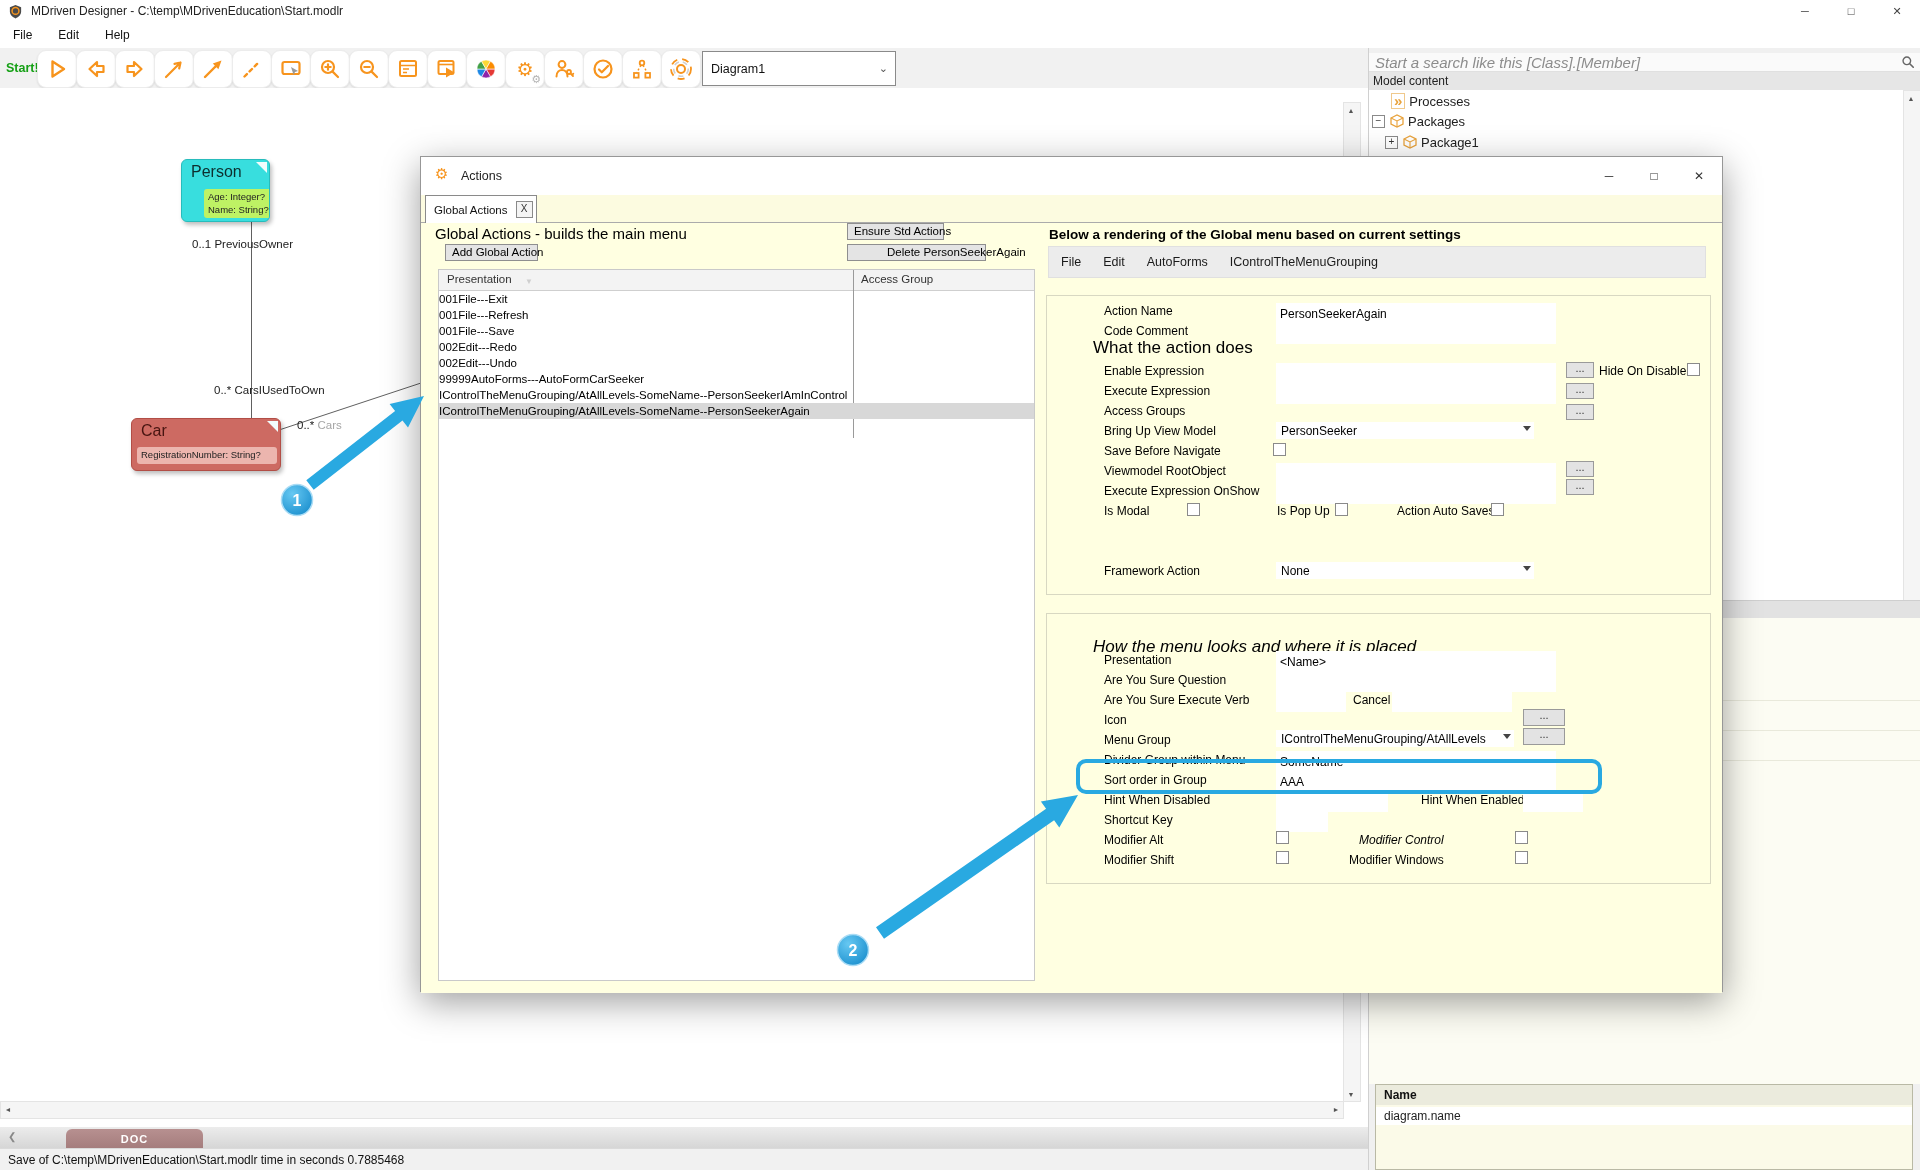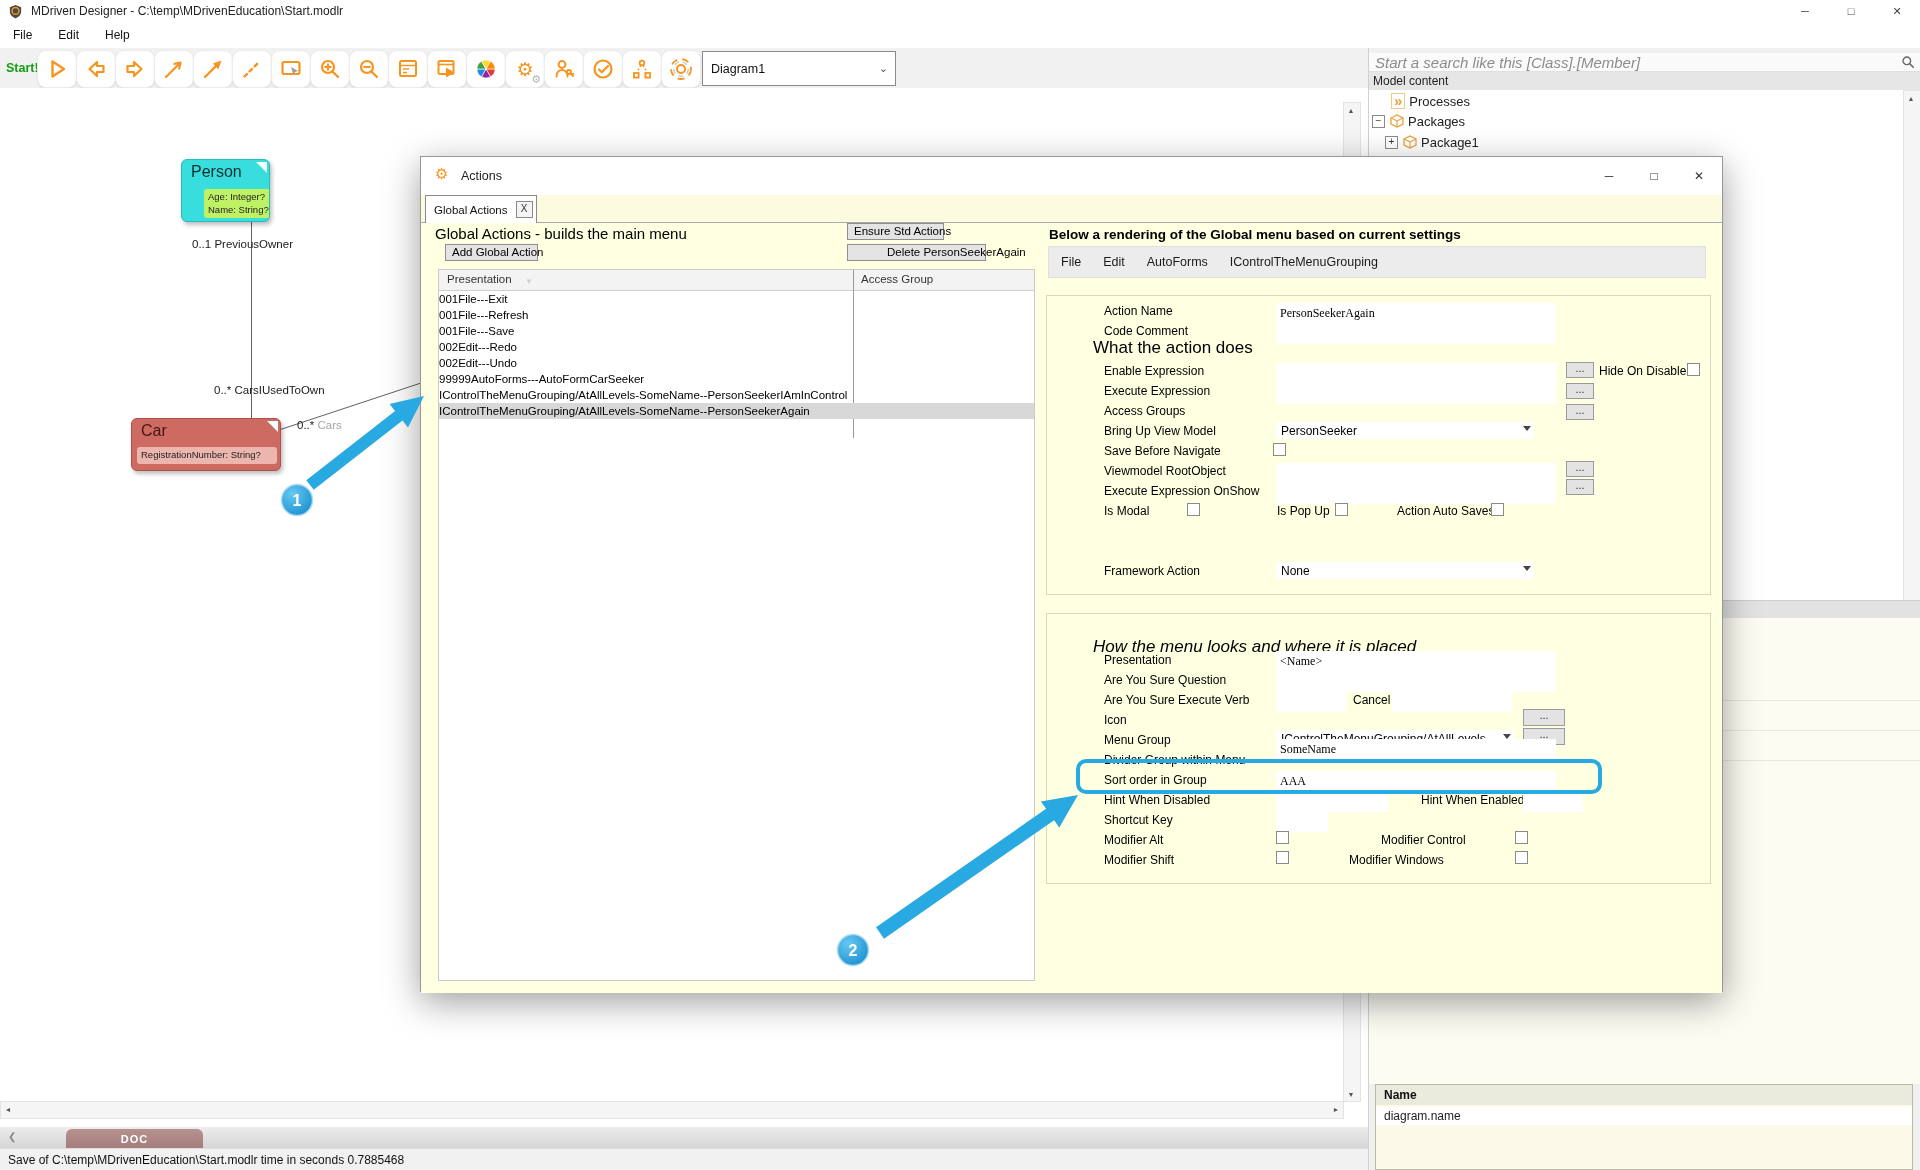--- a/index.html
+++ b/index.html
@@ -78,21 +78,21 @@
   .sortglyph{color:#cfcfcf;font-size:8px;}
   .coldiv{position:absolute;left:414px;top:0;width:1px;height:168px;background:#9a9a9a;}
   .lrow{height:16px;line-height:16px;font-size:11.5px;color:#000;padding-left:0;white-space:nowrap;overflow:hidden;}
   .lrow.sel{background:#d8d8d8;}
   .dhead2{position:absolute;font-size:13.5px;font-weight:600;color:#000;white-space:nowrap;}
   .menustrip{position:absolute;background:#ececec;border:1px solid #e0e0e0;display:flex;align-items:center;box-sizing:border-box;}
   .mitem{font-size:12.5px;color:#1a1a1a;margin-left:22px;white-space:nowrap;}
   .groupbox{position:absolute;border:1px solid #d8d8c2;box-sizing:border-box;}
   .secthead{position:absolute;font-size:17px;color:#000;white-space:nowrap;}
   .flbl{position:absolute;font-size:12px;color:#000;white-space:nowrap;}
-  .ffld{position:absolute;height:21px;background:#fff;border:none;font-size:12px;font-family:Liberation Serif, serif;color:#000;padding:0 4px;box-sizing:border-box;}
+  .ffld{position:absolute;height:21px;background:#fff;border:none;font-size:12px;font-family:Liberation Sans, sans-serif;color:#000;padding:0 4px;box-sizing:border-box;}
   .dots{position:absolute;width:28px;height:16px;background:#e3e3e3;border:1px solid #9a9a9a;font-size:11px;line-height:11px;
     text-align:center;color:#333;box-sizing:border-box;}
   .dots.wide{width:42px;height:17px;}
   .cbx{position:absolute;width:13px;height:13px;background:#fff;border:1px solid #8a8a8a;box-sizing:border-box;}
   .ddl{position:absolute;height:17px;background:#fff;font-size:12px;color:#000;box-sizing:border-box;}
   .ddl .val{position:absolute;left:5px;top:2px;white-space:nowrap;}
   .ddl .arr{position:absolute;right:3px;top:4px;width:0;height:0;border-left:4px solid transparent;border-right:4px solid transparent;border-top:5px solid #444;}
   
   .overlay{left:0;top:0;width:1920px;height:1170px;z-index:60;pointer-events:none;}
   .hlbox{position:absolute;left:1076px;top:759px;width:526px;height:35px;border:4px solid #29A9E1;border-radius:10px;
@@ -430,32 +430,32 @@
       <input class="ffld" style="left: 971px; top: 468px; width: 120px;">
       <span class="flbl" style="left:683px;top:490px;">Icon</span>
       <div class="dots wide" style="left:1102px;top:486px;">...</div>
       <span class="flbl" style="left:683px;top:510px;">Menu Group</span>
       <div class="ddl" style="left:855px;top:507px;width:238px;">
         <span class="val">IControlTheMenuGrouping/AtAllLevels</span>
         <span class="arr"></span>
       </div>
       <div class="dots wide" style="left:1102px;top:505px;">...</div>
       <span class="flbl" style="left:683px;top:530px;">Divider Group within Menu</span>
-      <input class="ffld" style="left: 855px; top: 516px; width: 280px;" value="SomeName">
+      <input class="ffld" style="left: 855px; top: 528px; width: 280px;" value="SomeName">
       <span class="flbl" style="left:683px;top:550px;">Sort order in Group</span>
       <input class="ffld" style="left: 855px; top: 548px; width: 280px;" value="AAA">
       <span class="flbl" style="left:683px;top:570px;">Hint When Disabled</span>
       <input class="ffld" style="left: 855px; top: 568px; width: 112px;">
       <span class="flbl" style="left:1000px;top:570px;">Hint When Enabled</span>
       <input class="ffld" style="left: 1102px; top: 568px; width: 60px;">
       <span class="flbl" style="left:683px;top:590px;">Shortcut Key</span>
       <input class="ffld" style="left: 855px; top: 588px; width: 52px;">
       <span class="flbl" style="left:683px;top:610px;">Modifier Alt</span>
       <div class="cbx" style="left:855px;top:608px;"></div>
-      <span class="flbl" style="left:960px;top:610px;">Modifier Control</span>
+      <span class="flbl" style="left:938px;top:610px;font-style:italic;">Modifier Control</span>
       <div class="cbx" style="left:1094px;top:608px;"></div>
       <span class="flbl" style="left:683px;top:630px;">Modifier Shift</span>
       <div class="cbx" style="left:855px;top:628px;"></div>
       <span class="flbl" style="left:928px;top:630px;">Modifier Windows</span>
       <div class="cbx" style="left:1094px;top:628px;"></div>
     </div>
   </div>
 
   <div class="hlbox"></div>
   <svg class="abs overlay" viewBox="0 0 1920 1170">

